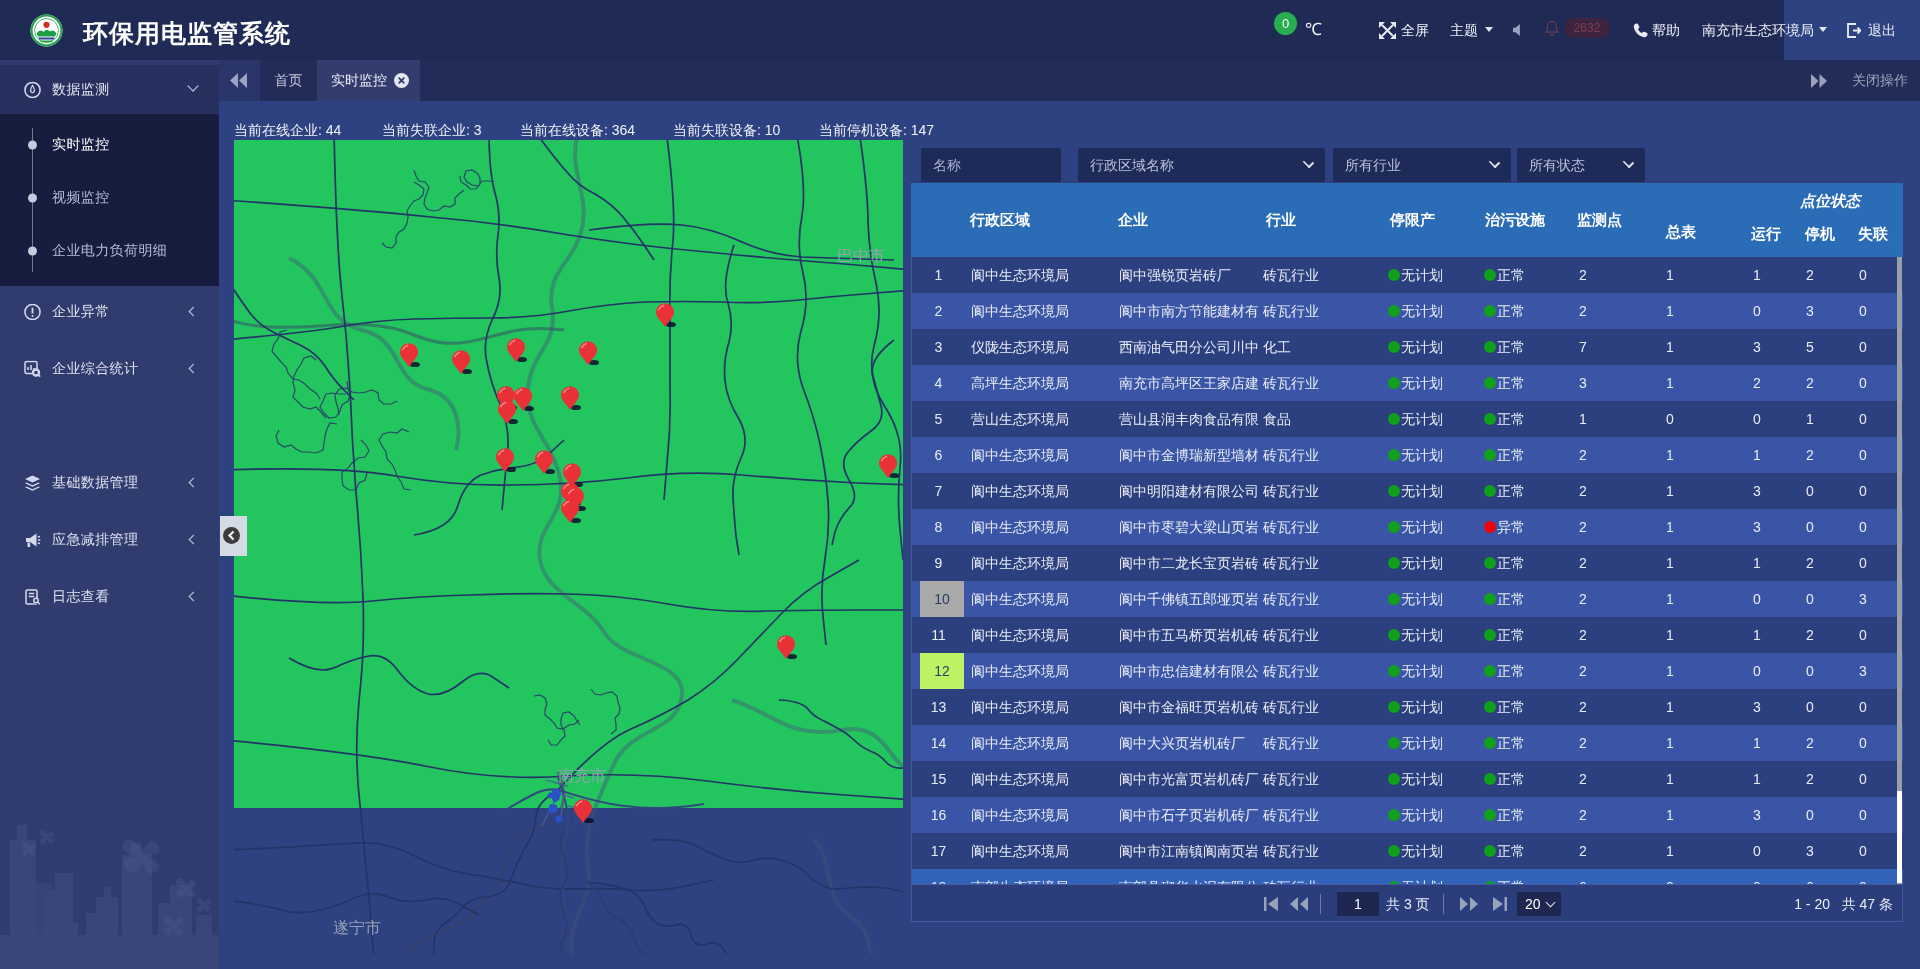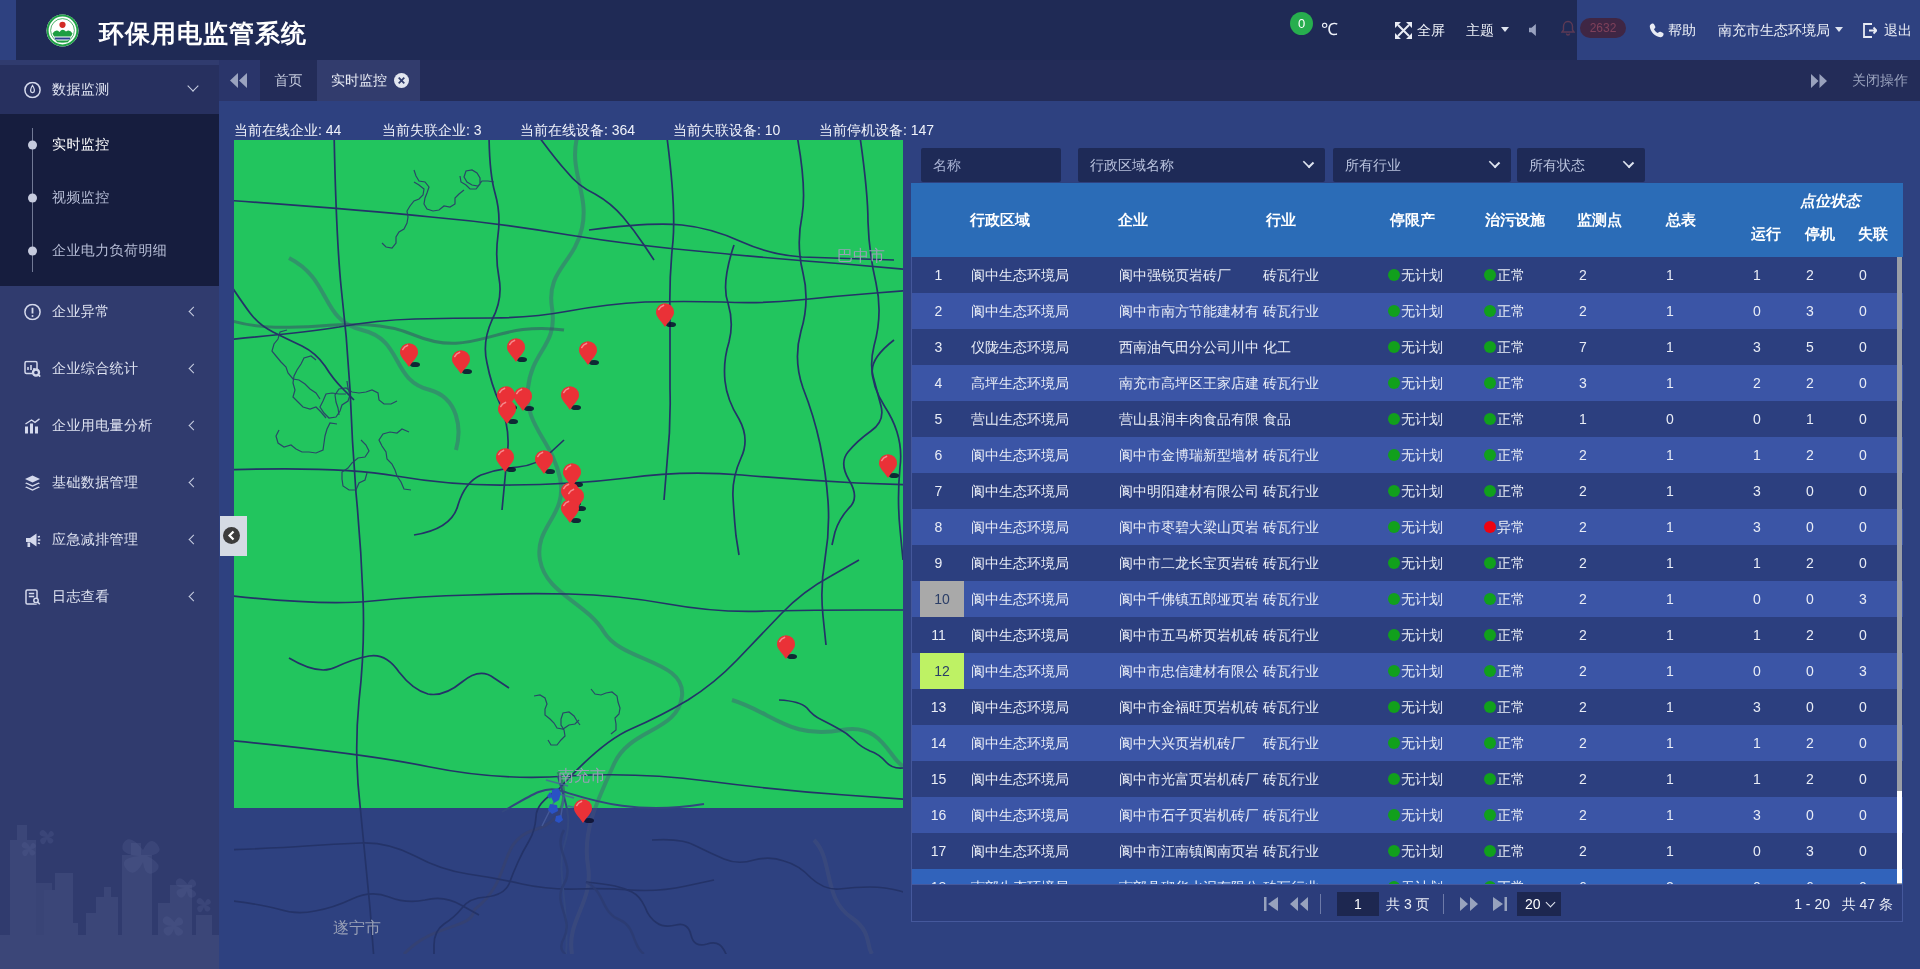--- a/index.html
+++ b/index.html
@@ -3,21 +3,21 @@
 <meta charset="utf-8">
 <title>环保用电监管系统</title>
 <style>
   * { margin:0; padding:0; box-sizing:border-box; }
   html,body { width:1920px; height:969px; overflow:hidden; }
   body { font-family:"Liberation Sans", sans-serif; }
   #app { position:relative; width:1920px; height:969px; background:#2e4180; overflow:hidden; }
   .abs { position:absolute; }
 
   
-  #hdr { position:absolute; left:16px; top:0; width:1561px; height:60px; background:#1f2a55; z-index:30;padding-left:8px; }
+  #hdr { position:absolute; left:0; top:0; width:1784px; height:60px; background:#1f2a55; z-index:30;padding-left:8px; }
   #hdr .title { position:absolute; left:83px; top:17px; color:#fff; font-size:25px; font-weight:bold; letter-spacing:1px; }
   .hitem { position:absolute; top:0; height:60px; line-height:60px; color:#eef1f8; font-size:14px; white-space:nowrap; }
 
   
   #side { position:absolute; left:0; top:60px; width:219px; height:909px; background:#303b6e; z-index:20; overflow:hidden; }
   .m1 { position:absolute; left:0; width:219px; height:44px; color:#dfe3f1; font-size:14px; letter-spacing:0.4px; }
   .m1 .txt { position:absolute; left:52px; top:50%; transform:translateY(-50%); }
   .m1 .ic { position:absolute; left:24px; top:50%; transform:translateY(-50%); width:17px; height:17px; }
   #submenu { position:absolute; left:0; top:54px; width:219px; height:172px; background:#161d3e; }
   .m2 { position:absolute; left:52px; color:#b6bdd6; font-size:14px; letter-spacing:0.4px; transform:translateY(-50%); white-space:nowrap; }
@@ -138,30 +138,20 @@
     </div>
     <div class="m1" style="top:287px;">
       <svg class="ic" viewBox="0 0 17 17" fill="none" stroke="#d4d9ec" stroke-width="1.5">
         <rect x="1" y="1" width="12" height="12" rx="1.5"></rect>
         <path d="M4 9.5 L4 6.5 M7 9.5 L7 4.5 M10 9.5 L10 7.5" stroke-width="1.6"></path>
         <circle cx="12" cy="12" r="3.4" fill="#303b6e"></circle>
         <circle cx="12" cy="12" r="2.6"></circle>
         <path d="M14.2 14.2 L16.2 16.2" stroke-width="1.8"></path>
       </svg>
       <span class="txt">企业综合统计</span>
-        <span style="position:absolute;right:22px;top:18px;width:7px;height:7px;border-left:1.6px solid #c9cfe2;border-bottom:1.6px solid #c9cfe2;transform:rotate(45deg);"></span>
-    </div>
-    <div class="m1" style="top:344px;">
-      <svg class="ic" viewBox="0 0 17 17" fill="#d4d9ec">
-        <rect x="1" y="9" width="3" height="7"></rect>
-        <rect x="6" y="6" width="3" height="10"></rect>
-        <rect x="11" y="9" width="3" height="7"></rect>
-        <path d="M1.5 6.5 L7.5 2.5 L11 4.8 L15.5 1.4" fill="none" stroke="#d4d9ec" stroke-width="1.4"></path>
-      </svg>
-      <span class="txt">企业用电量分析</span>
         <span style="position:absolute;right:22px;top:18px;width:7px;height:7px;border-left:1.6px solid #c9cfe2;border-bottom:1.6px solid #c9cfe2;transform:rotate(45deg);"></span>
     </div>
     <div class="m1" style="top:401px;">
       <svg class="ic" viewBox="0 0 17 17" fill="#d4d9ec">
         <path d="M8.5 1 L16 4.5 L8.5 8 L1 4.5 Z"></path>
         <path d="M2.5 8 L8.5 10.8 L14.5 8 L16 8.7 L8.5 12.2 L1 8.7 Z"></path>
         <path d="M2.5 12 L8.5 14.8 L14.5 12 L16 12.7 L8.5 16.2 L1 12.7 Z"></path>
       </svg>
       <span class="txt">基础数据管理</span>
         <span style="position:absolute;right:22px;top:18px;width:7px;height:7px;border-left:1.6px solid #c9cfe2;border-bottom:1.6px solid #c9cfe2;transform:rotate(45deg);"></span>
@@ -431,21 +421,21 @@
     <div class="fbox" style="left:1298px;width:128px;">所有状态<span class="car"></span></div>
 
     <div id="grid">
       <div id="ghead">
         <div class="cell" style="left:59px;top:10px;height:54px;line-height:54px;">行政区域</div>
         <div class="cell" style="left:207px;top:10px;height:54px;line-height:54px;">企业</div>
         <div class="cell" style="left:355px;top:10px;height:54px;line-height:54px;">行业</div>
         <div class="cell" style="left:479px;top:10px;height:54px;line-height:54px;">停限产</div>
         <div class="cell" style="left:574px;top:10px;height:54px;line-height:54px;">治污设施</div>
         <div class="cell" style="left:666px;top:10px;height:54px;line-height:54px;">监测点</div>
-        <div class="cell" style="left:755px;top:10px;height:54px;line-height:54px;">总表</div>
+        <div class="cell" style="left:755px;top:22px;height:54px;line-height:54px;">总表</div>
         <div class="cell" style="left:869px;top:4px;width:100px;height:28px;line-height:28px;text-align:center;font-style:italic;">点位状态</div>
         <div class="cell" style="left:825px;top:36px;width:60px;height:30px;line-height:30px;text-align:center;">运行</div>
         <div class="cell" style="left:879px;top:36px;width:60px;height:30px;line-height:30px;text-align:center;">停机</div>
         <div class="cell" style="left:932px;top:36px;width:60px;height:30px;line-height:30px;text-align:center;">失联</div>
       </div>
       <div id="gbody">
         <div class="grow odd">
             <span class="cell cnum">1</span>
             <span class="cell c1">阆中生态环境局</span>
             <span class="cell c2">阆中强锐页岩砖厂</span>

